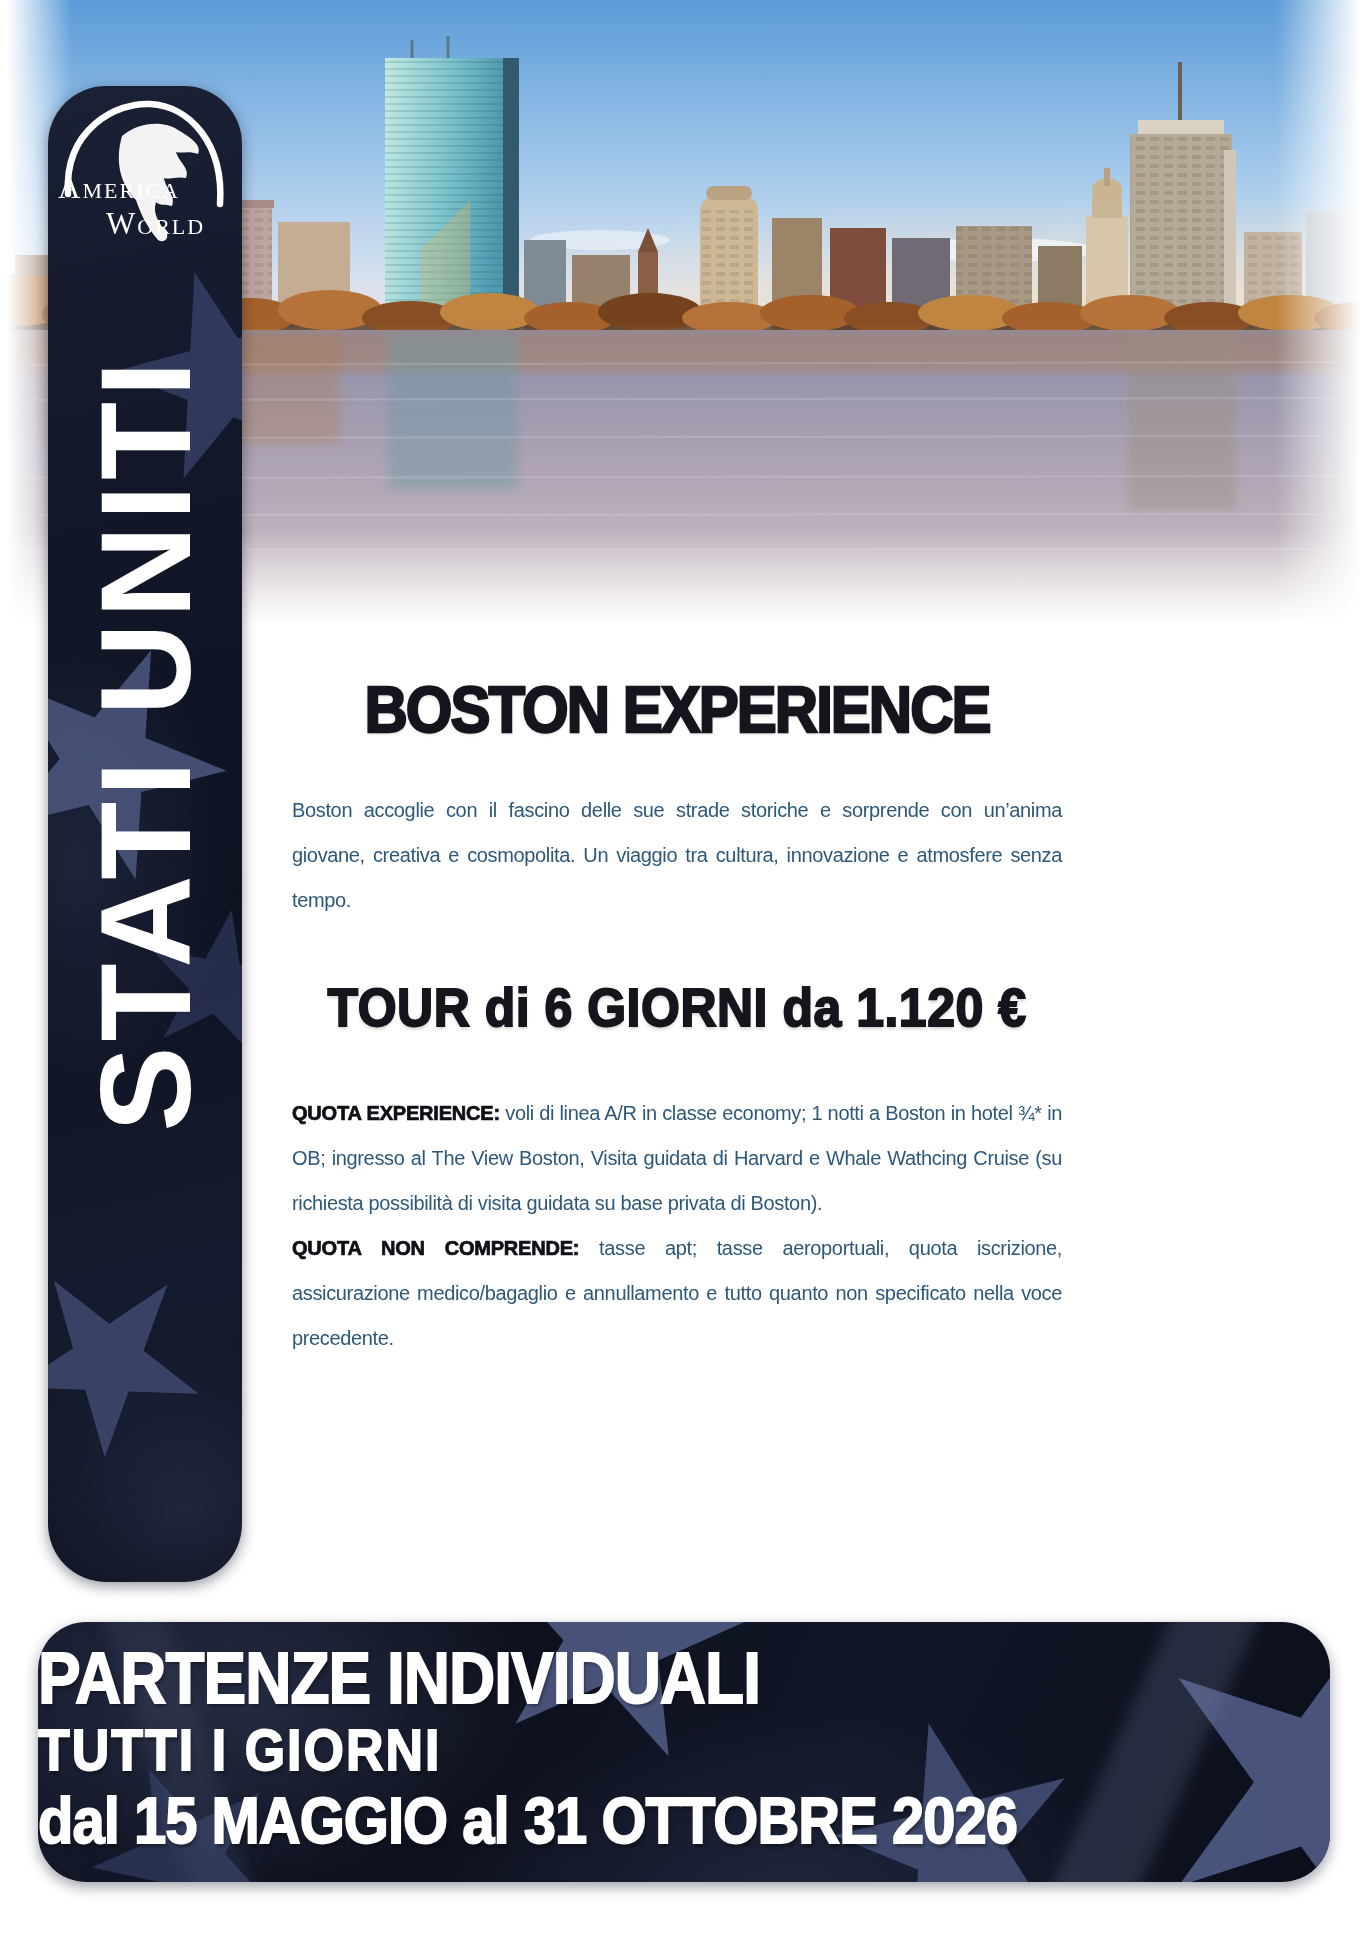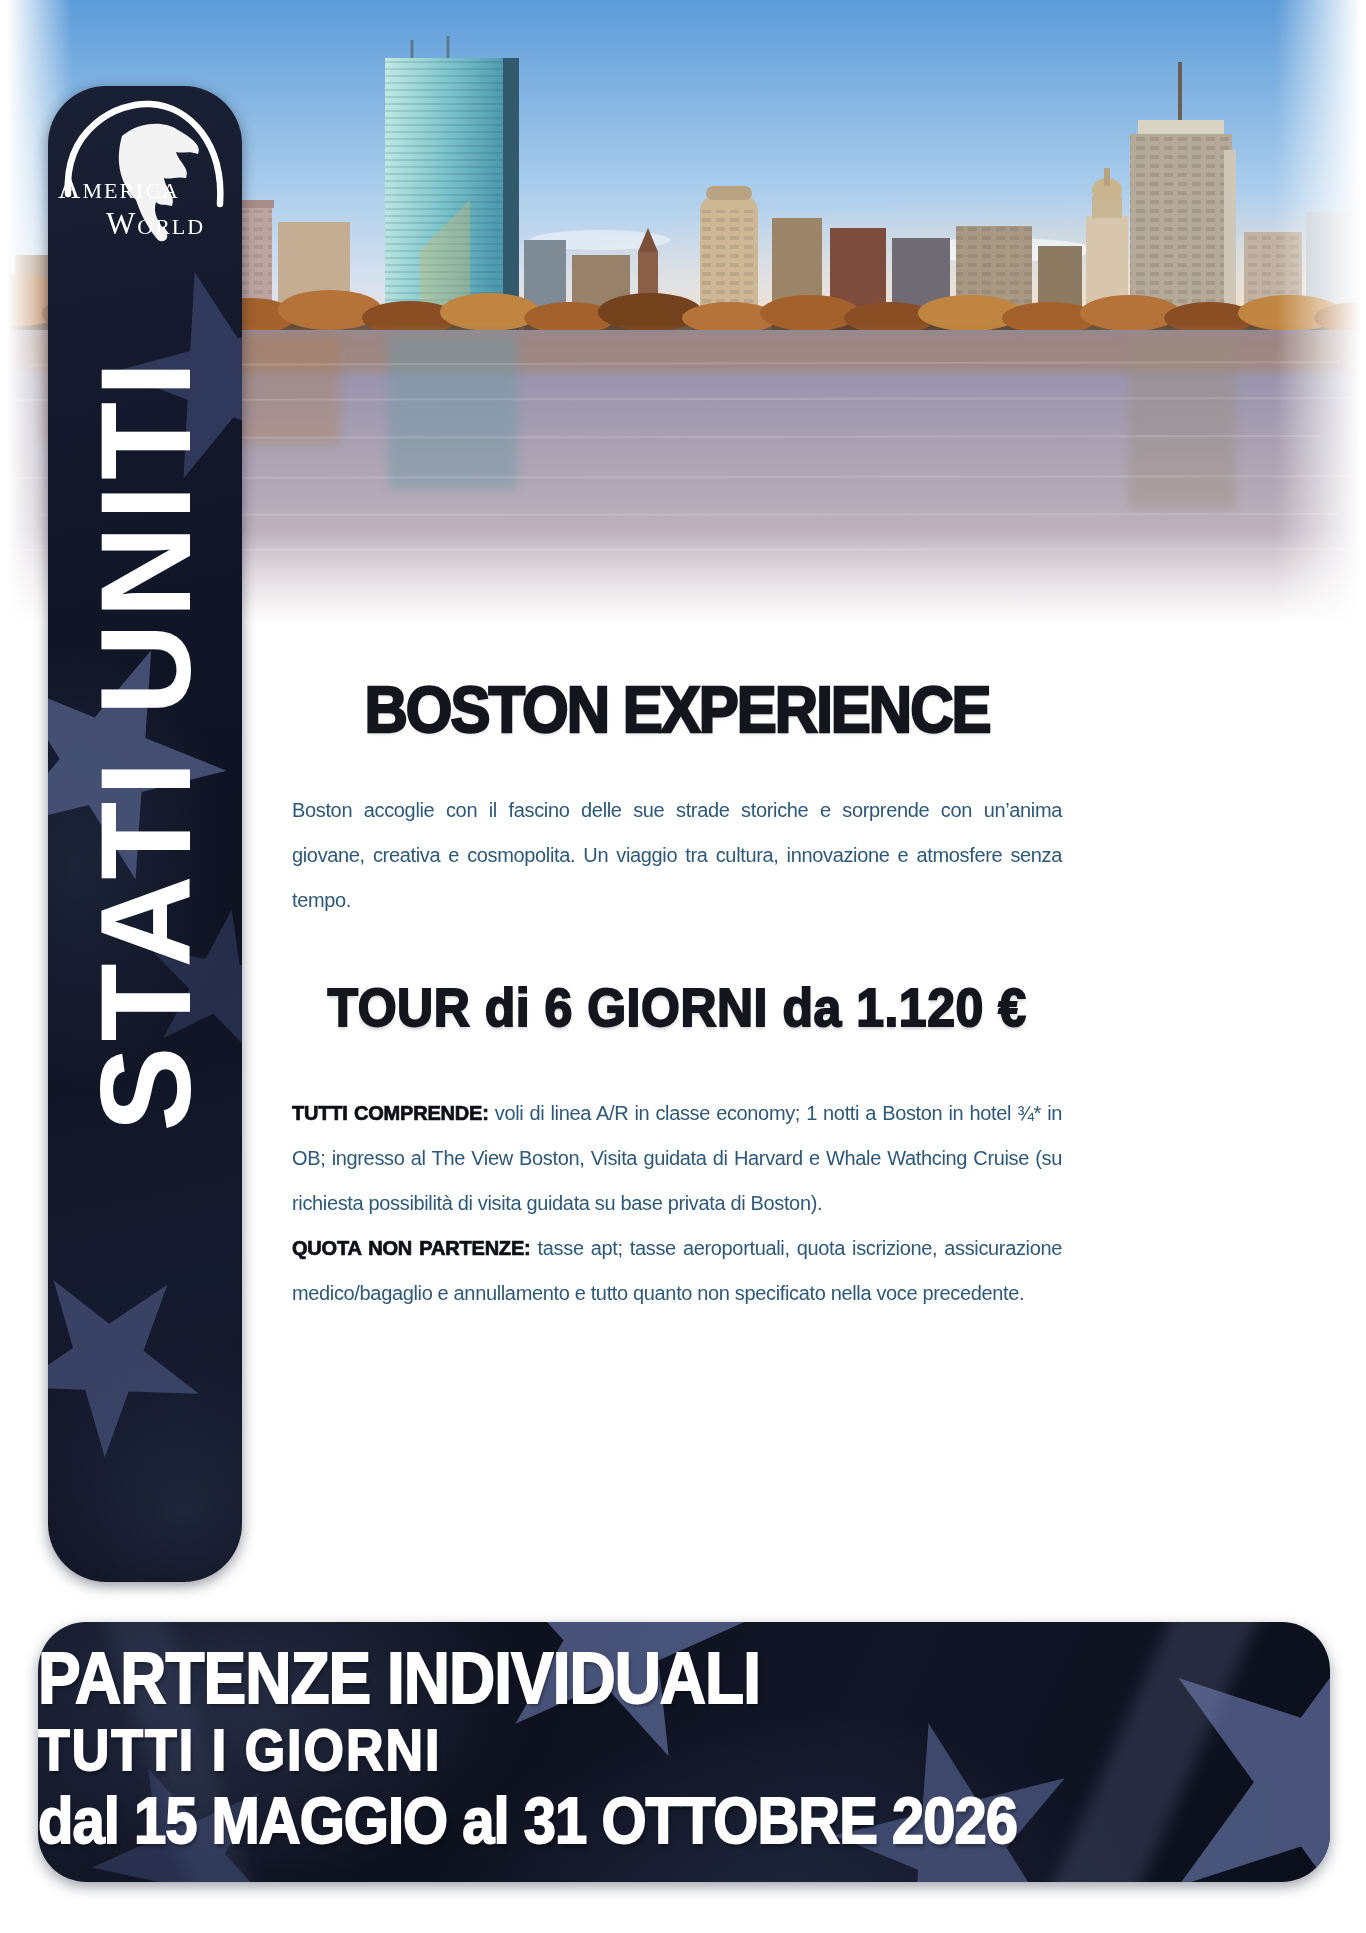--- a/index.html
+++ b/index.html
@@ -242,23 +242,23 @@
 
 </aside>
 
 <main class="content">
   <h1 class="title">BOSTON EXPERIENCE</h1>
 
   <p class="intro">Boston accoglie con il fascino delle sue strade storiche e sorprende con un’anima giovane, creativa e cosmopolita. Un viaggio tra cultura, innovazione e atmosfere senza tempo.</p>
 
   <h2 class="tour">TOUR di 6 GIORNI da 1.120 €</h2>
 
-  <p class="details"><strong>TUTTI COMPRENDE:</strong><span> voli di linea A/R in classe economy; 1 notti a Boston in hotel ¾* in OB; ingresso al The View Boston, Visita guidata di Harvard e Whale Wathcing Cruise (su richiesta possibilità di visita guidata su base privata di Boston).</span></p>
-
-  <p class="details" style="margin-top:0;"><strong>QUOTA NON PARTENZE:</strong><span> tasse apt; tasse aeroportuali, quota iscrizione, assicurazione medico/bagaglio e annullamento e tutto quanto non specificato nella voce precedente.</span></p>
+  <p class="details"><strong>QUOTA EXPERIENCE:</strong><span> voli di linea A/R in classe economy; 1 notti a Boston in hotel ¾* in OB; ingresso al The View Boston, Visita guidata di Harvard e Whale Wathcing Cruise (su richiesta possibilità di visita guidata su base privata di Boston).</span></p>
+
+  <p class="details" style="margin-top:0;"><strong>QUOTA NON COMPRENDE:</strong><span> tasse apt; tasse aeroportuali, quota iscrizione, assicurazione medico/bagaglio e annullamento e tutto quanto non specificato nella voce precedente.</span></p>
 </main>
 
 <footer class="banner">
   <span class="star s1">★</span>
   <span class="star s2">★</span>
   <span class="star s3">★</span>
   <span class="star s4">★</span>
   <div class="fold1"></div>
   <div class="fold2"></div>
   <div class="banner-inner">

